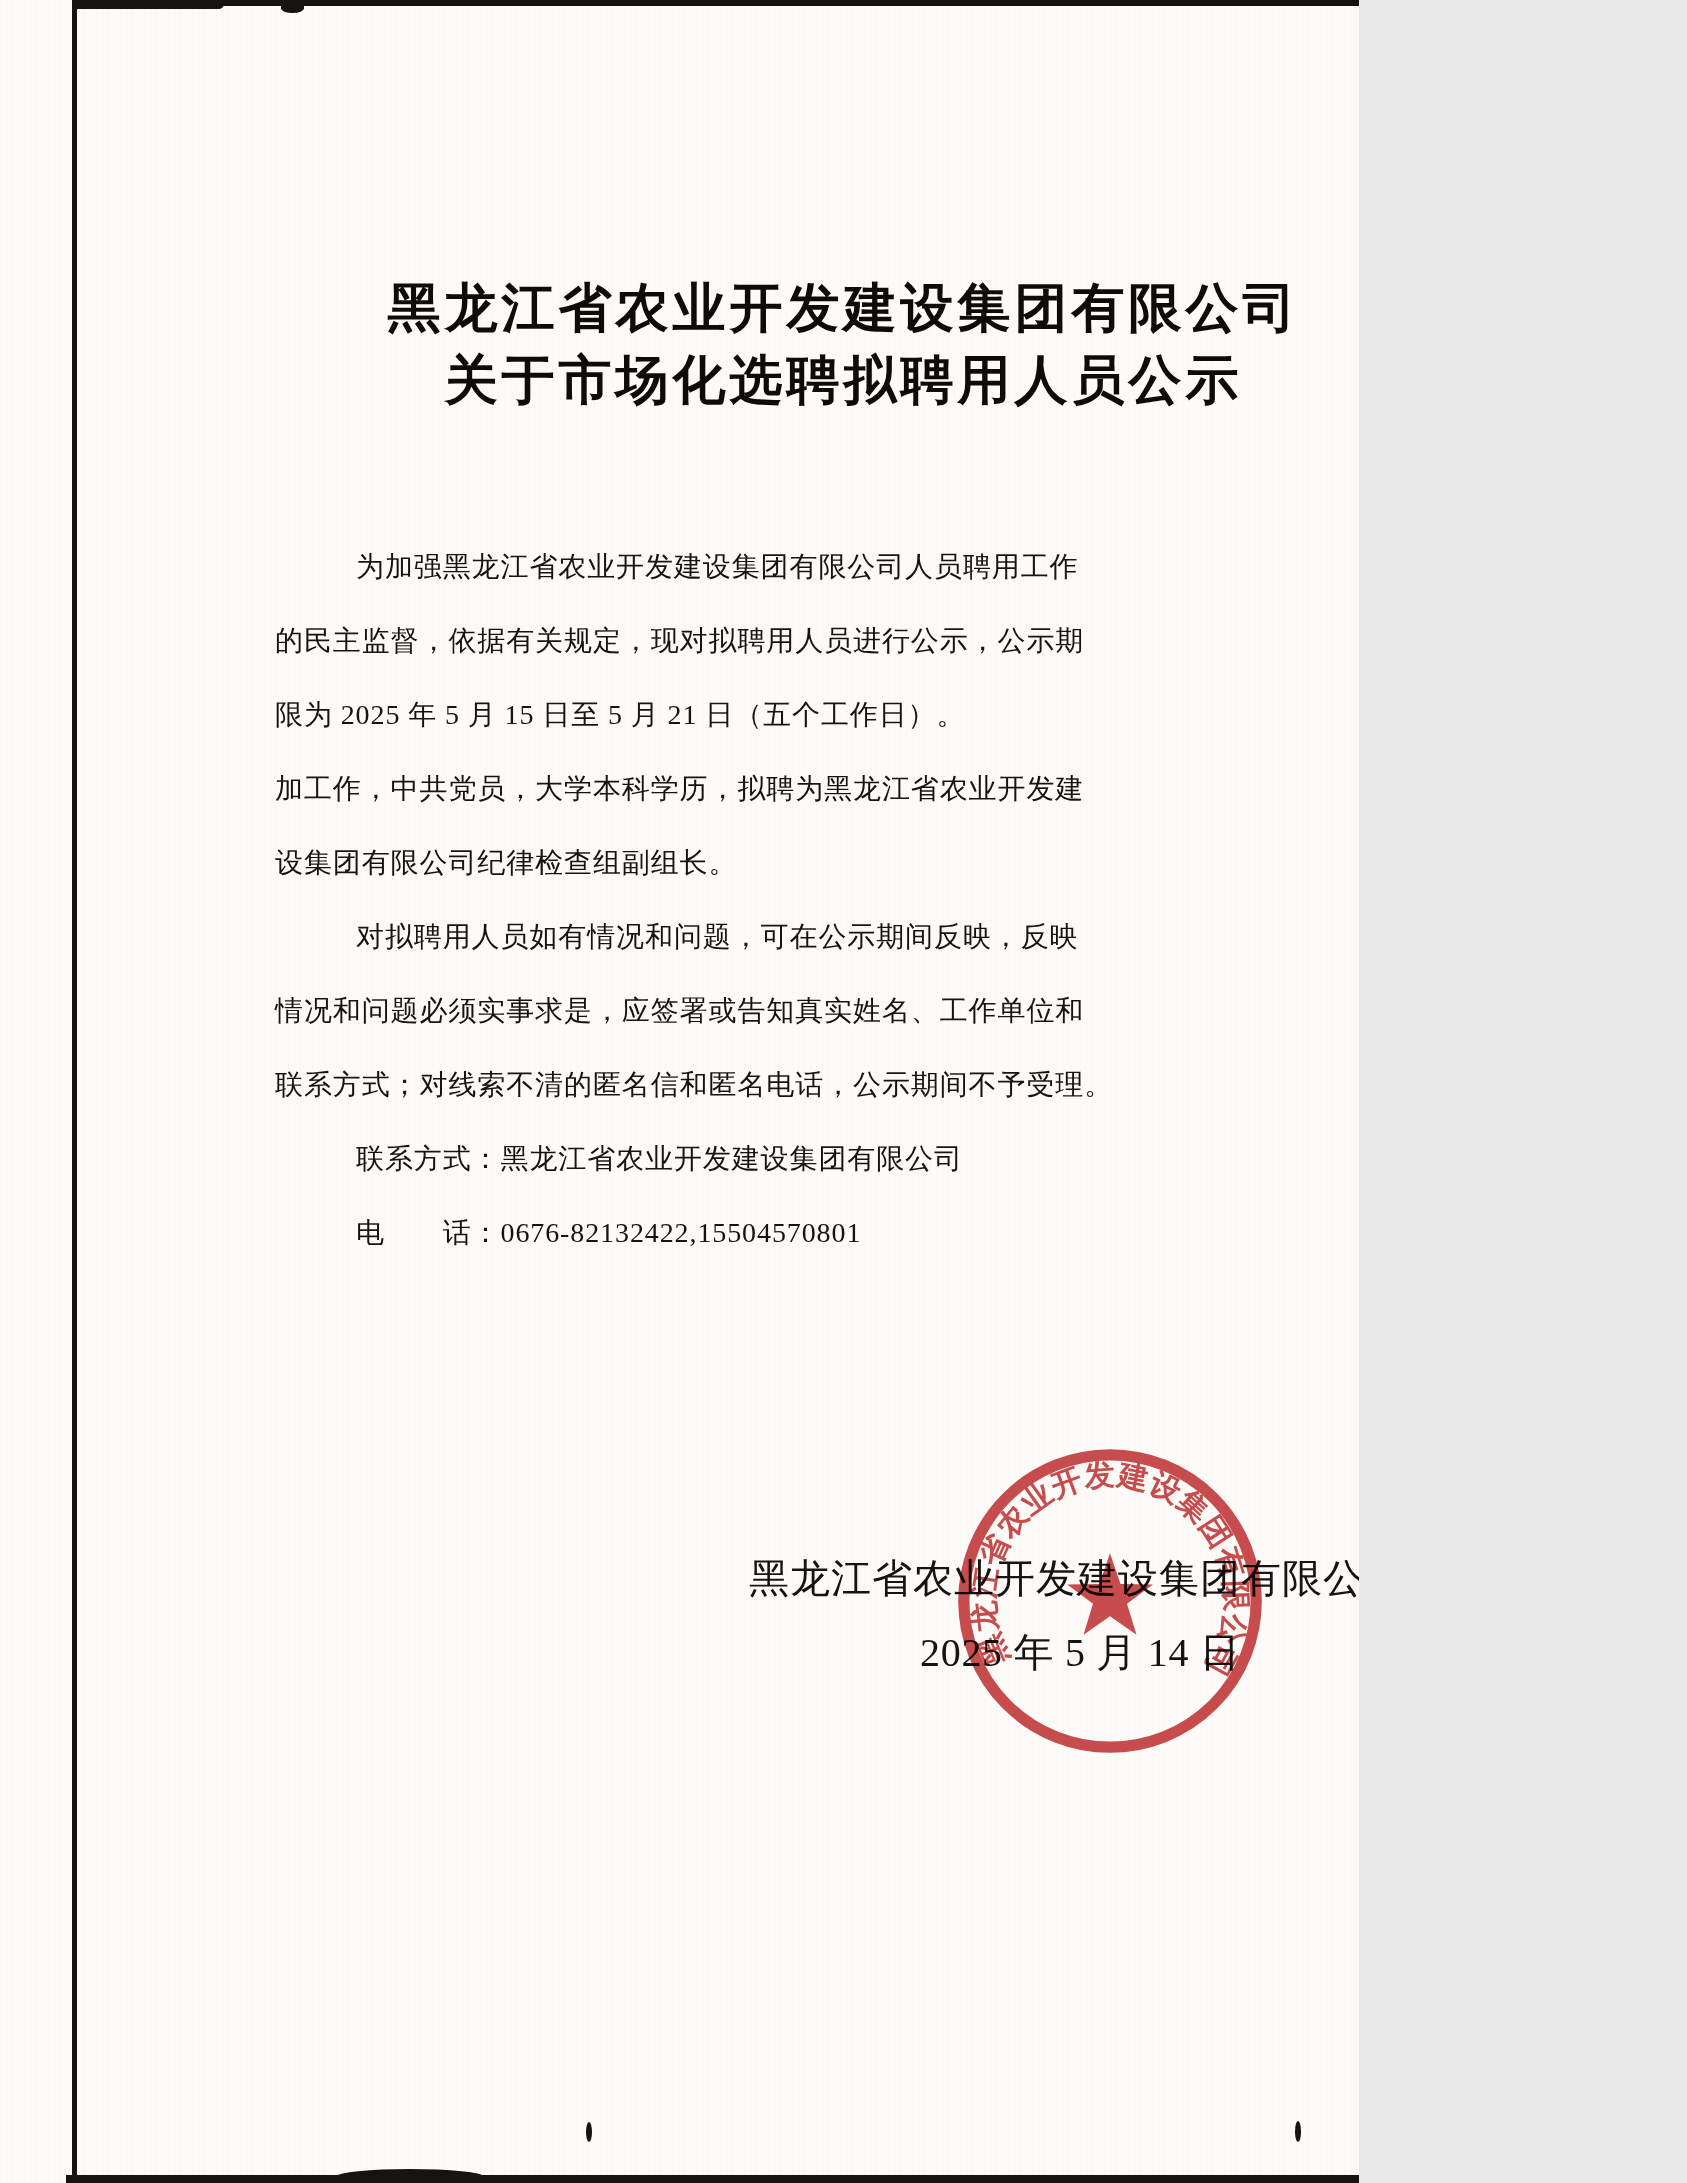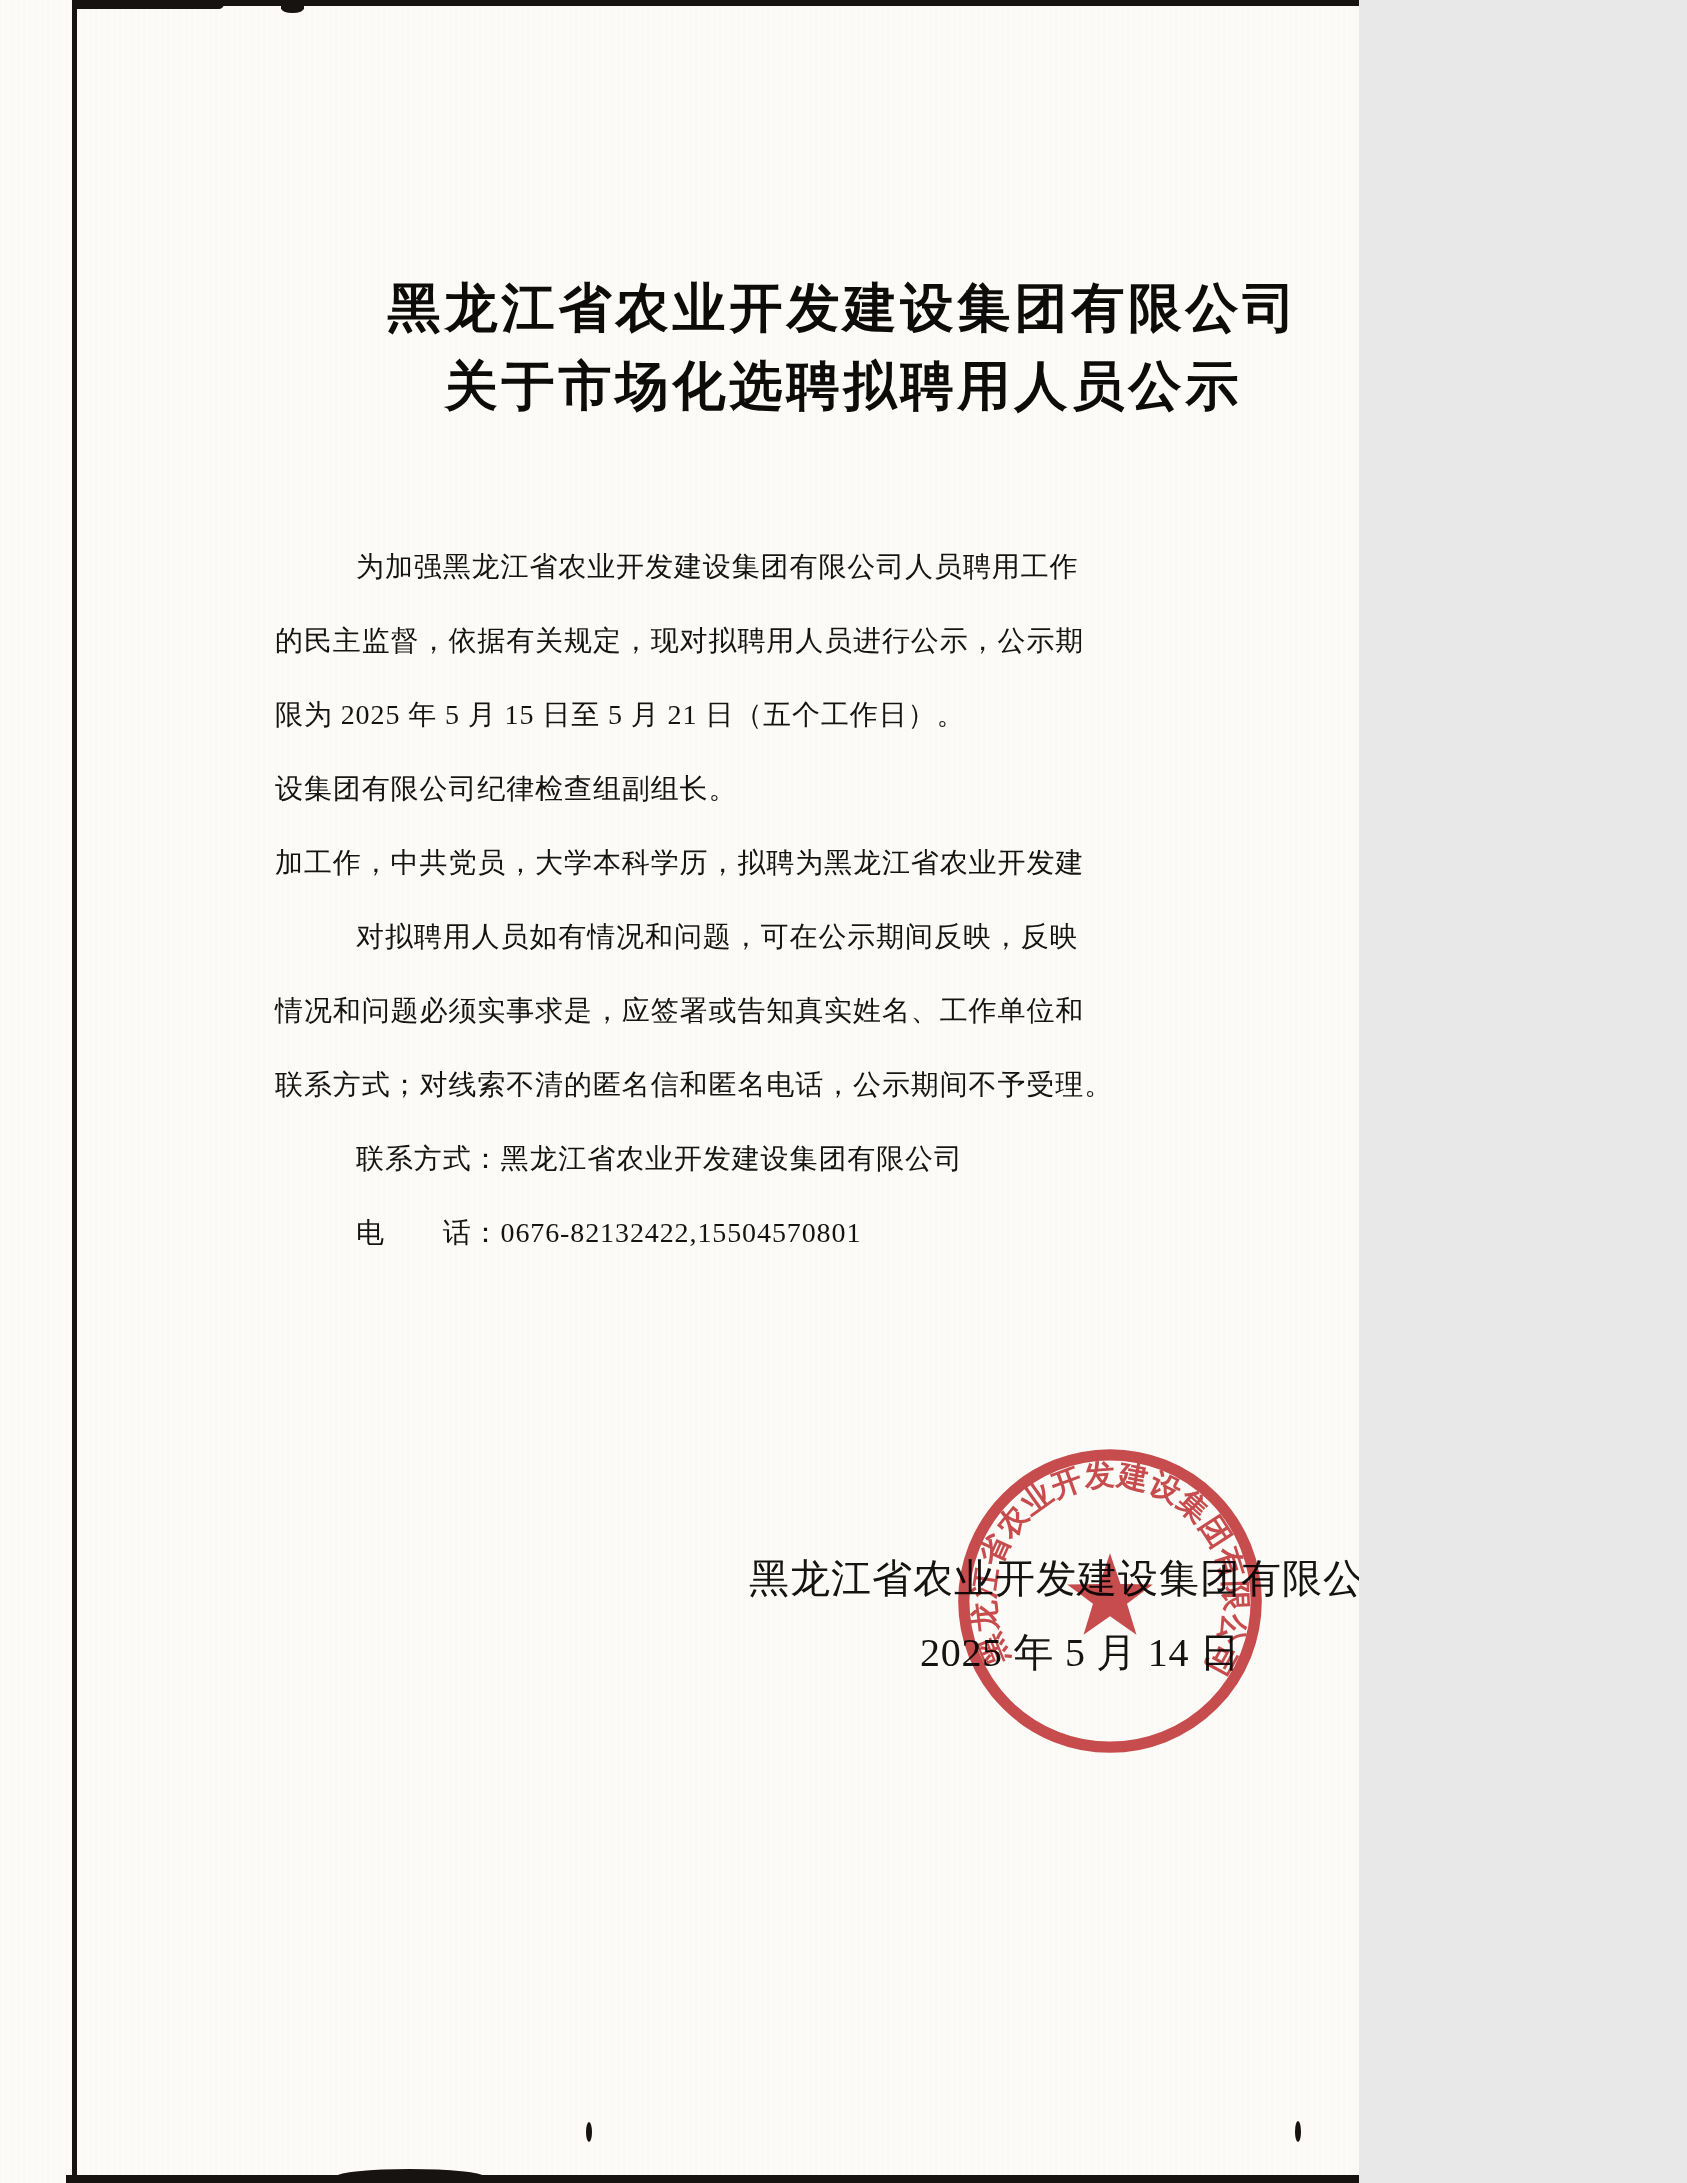--- a/index.html
+++ b/index.html
@@ -24,21 +24,21 @@
   .speck2{left:1295px;top:2121px;width:6px;height:21px;border-radius:50%;}
 
   
   .title-block{
     position:absolute;left:0;top:281px;width:1687px;
     text-align:center;
     font-family:"Liberation Sans", sans-serif;
     font-weight:bold;color:#0d0c0b;
   }
   .title-line{font-size:53px;line-height:53px;letter-spacing:4px;white-space:nowrap;}
-  .title-line.l2{margin-top:25px;}
+  .title-line.l2{margin-top:19px;}
 
   
   .body-block{
     position:absolute;left:275px;top:530px;width:1141px;
     font-size:28px;line-height:74px;letter-spacing:0.9px;
     color:#161412;
   }
   .body-block .line{white-space:nowrap;}
   .body-block .line.indent{padding-left:81px;}
 
@@ -81,22 +81,22 @@
 
   <div class="title-block">
     <div class="title-line l1">黑龙江省农业开发建设集团有限公司</div>
     <div class="title-line l2">关于市场化选聘拟聘用人员公示</div>
   </div>
 
   <div class="body-block">
       <div class="line indent">为加强黑龙江省农业开发建设集团有限公司人员聘用工作</div>
       <div class="line">的民主监督，依据有关规定，现对拟聘用人员进行公示，公示期</div>
       <div class="line">限为 2025 年 5 月 15 日至 5 月 21 日（五个工作日）。</div>
+      <div class="line">加工作，中共党员，大学本科学历，拟聘为黑龙江省农业开发建</div>
       <div class="line">设集团有限公司纪律检查组副组长。</div>
-      <div class="line">加工作，中共党员，大学本科学历，拟聘为黑龙江省农业开发建</div>
       <div class="line indent">对拟聘用人员如有情况和问题，可在公示期间反映，反映</div>
       <div class="line">情况和问题必须实事求是，应签署或告知真实姓名、工作单位和</div>
       <div class="line">联系方式；对线索不清的匿名信和匿名电话，公示期间不予受理。</div>
       <div class="line indent">联系方式：黑龙江省农业开发建设集团有限公司</div>
       <div class="line indent">电　　话：0676-82132422,15504570801</div>
     </div>
 
   <div class="signature">黑龙江省农业开发建设集团有限公司</div>
   <div class="docdate">2025 年 5 月 14 日</div>
 

